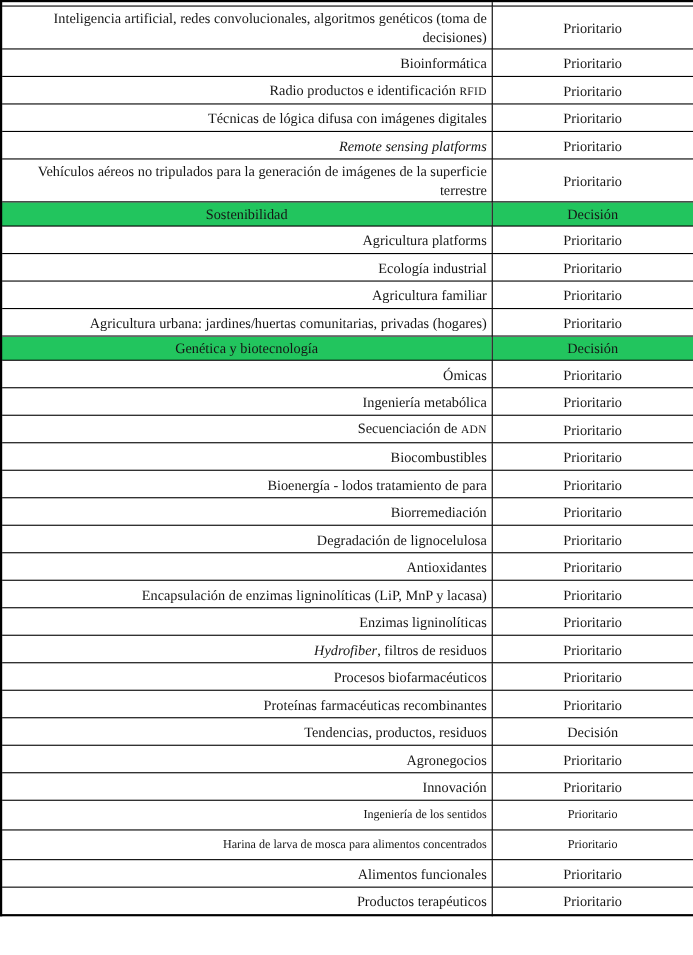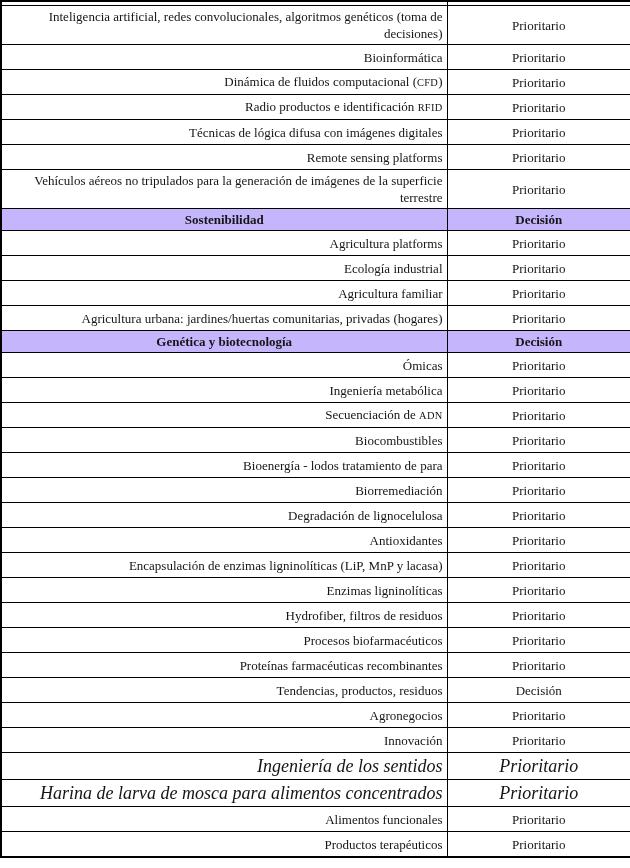--- a/index.html
+++ b/index.html
@@ -17,27 +17,27 @@
     vertical-align:middle;
     font-size:13px;
     line-height:17px;
     overflow:hidden;
   }
   td.topic{text-align:right;}
   td.decision{text-align:center;}
   tr.sliver td{height:3px;padding:0;line-height:0;}
   tr.normal td{height:20px;}
   tr.section td{
-    background:#c4b5fd;
-    font-weight:bold;
+    background:#22c55e;
+    font-weight:normal;
     text-align:center;
     height:16px;
   }
-  tr.large td{font-size:18px;line-height:19px;height:22px;font-style:italic;}
-  .it{}
+  tr.large td{font-size:11px;line-height:19px;height:22px;}
+  .it{font-style:italic;}
   .sc{font-size:0.8em;letter-spacing:0.3px;}
 </style>
 </head>
 <body>
 
 <div class="page">
   <table class="priority">
     <colgroup>
       <col style="width:446px">
       <col style="width:184px">
@@ -46,24 +46,20 @@
       <tr class="sliver">
         <td class="topic"></td>
         <td class="decision"></td>
       </tr>
     <tr class="normal">
           <td class="topic"><span>Inteligencia artificial, redes convolucionales, algoritmos genéticos (toma de decisiones)</span></td>
           <td class="decision">Prioritario</td>
         </tr>
         <tr class="normal">
           <td class="topic"><span>Bioinformática</span></td>
-          <td class="decision">Prioritario</td>
-        </tr>
-        <tr class="normal">
-          <td class="topic"><span>Dinámica de fluidos computacional (</span><span class="sc">CFD</span><span>)</span></td>
           <td class="decision">Prioritario</td>
         </tr>
         <tr class="normal">
           <td class="topic"><span>Radio productos e identificación </span><span class="sc">RFID</span></td>
           <td class="decision">Prioritario</td>
         </tr>
         <tr class="normal">
           <td class="topic"><span>Técnicas de lógica difusa con imágenes digitales</span></td>
           <td class="decision">Prioritario</td>
         </tr>

